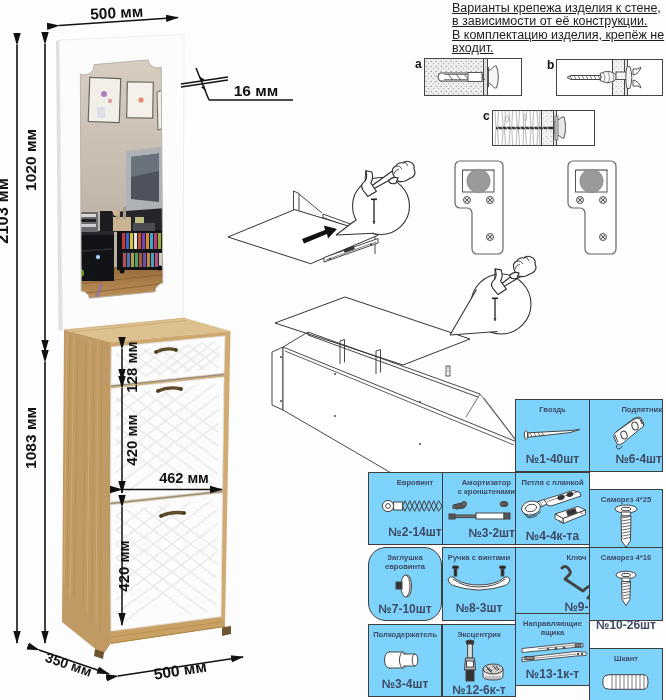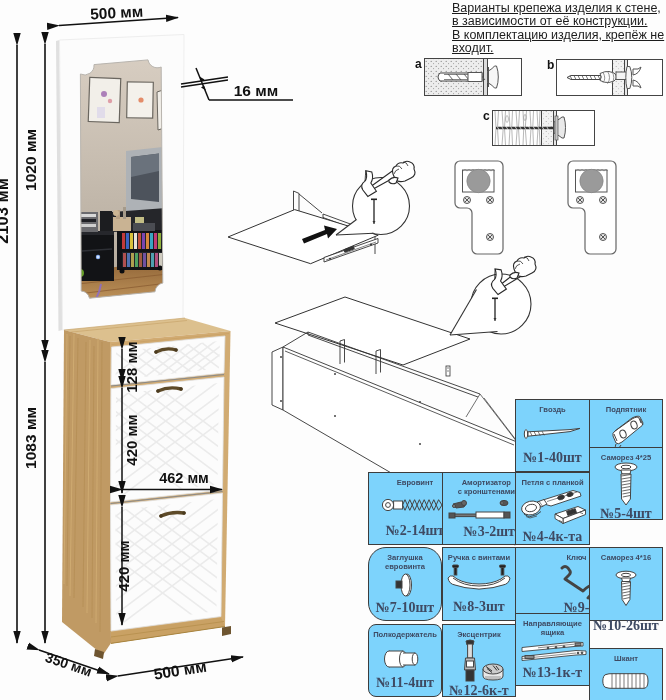--- a/index.html
+++ b/index.html
@@ -2,21 +2,21 @@
 <html><head>
 <meta charset="utf-8">
 <style>
 html,body{margin:0;padding:0;background:#ffffff;}
 #page{position:relative;width:666px;height:700px;background:#fdfdfd;overflow:hidden;
   font-family:"Liberation Sans", sans-serif;}
 .cell{position:absolute;box-sizing:border-box;border:1px solid #3d3d3d;background:#7dd3fc;
   display:flex;flex-direction:column;align-items:center;justify-content:space-between;
   text-align:center;}
 .cell .t{font-size:7.6px;font-weight:bold;color:#3e4a63;line-height:9.3px;padding-top:4.5px;}
-.cell .q{font-size:14px;font-weight:bold;color:#3e4a63;padding-bottom:4.5px;font-family:Liberation Serif, serif;}
+.cell .q{font-size:12px;font-weight:bold;color:#3e4a63;padding-bottom:4.5px;}
 .cell svg{flex:0 0 auto;}
 </style>
 </head>
 <body>
 <div id="page">
 
 <svg width="666" height="700" viewBox="0 0 666 700" style="position:absolute;left:0;top:0">
   <defs>
     <marker id="ah" markerWidth="14" markerHeight="10" refX="12" refY="5" orient="auto" markerUnits="userSpaceOnUse">
       <path d="M0,1.3 L13,5 L0,8.7 z" fill="#111"></path>
@@ -468,21 +468,21 @@
   <svg width="70" height="22" viewBox="0 0 70 22">
     <g stroke="#444" fill="#fff">
       <ellipse cx="8" cy="13" rx="1.7" ry="4.4"></ellipse>
       <polygon points="10,10.8 52,8.6 62,7.4 52,10.6 10,15.2"></polygon>
       <path d="M12,10.7 l2.2,4.3 m1.8,-4.5 l2.2,4.3 m1.8,-4.5 l2.2,4.3 m1.8,-4.5 l2.2,4.3" stroke-width="0.7" fill="none"></path>
     </g>
   </svg>
   <div class="q">№1-40шт</div>
 </div>
 
-<div class="cell" style="left:589px;top:399px;width:74px;height:73px;">
+<div class="cell" style="left:589px;top:399px;width:74px;height:73px;align-items:flex-end;">
   <div class="t">Подпятник</div>
   <svg width="70" height="34" viewBox="0 0 70 34">
     <g stroke="#444" fill="#fff" stroke-width="1">
       <path d="M24,16 L41,3 Q47,0 49,2 L52,8 Q52,11 48,13 L31,27 Q27,30 25,28 L22,21 Q21,18 24,16 z"></path>
       <path d="M24,16 L41,4 Q46,1 48,3 L50,8" fill="none"></path>
       <path d="M23,19 l3,7 M49,4 l3,6" fill="none"></path>
       <ellipse cx="32" cy="19" rx="3" ry="4" transform="rotate(-20 32 19)"></ellipse>
       <ellipse cx="43" cy="10" rx="3" ry="4" transform="rotate(-20 43 10)"></ellipse>
       <path d="M25,29 q-2,3 1,4 q3,0 4,-3" fill="none"></path>
     </g>
@@ -543,21 +543,21 @@
       <polygon points="38,27 61,19.5 68.5,23 46,31.5"></polygon>
       <polygon points="46,31.5 68.5,23 68.5,27.5 46,36.5"></polygon>
       <polygon points="38,27 46,31.5 46,36.5 38,31.5"></polygon>
       <rect x="50" y="23" width="9" height="4.4" fill="#333" transform="rotate(-17 54 25)"></rect>
       <path d="M42,33.5 l3,1.2 M63,25.5 l3,1.2" fill="none" stroke-width="0.7"></path>
     </g>
   </svg>
   <div class="q">№4-4к-та</div>
 </div>
 
-<div class="cell" style="left:589px;top:447px;width:74px;height:73px;">
+<div class="cell" style="left:589px;top:489px;width:74px;height:73px;">
   <div class="t">Саморез 4*25</div>
   <svg width="34" height="44" viewBox="0 0 34 44">
     <g stroke="#444" fill="#fff">
       <ellipse cx="17" cy="5" rx="11" ry="4"></ellipse>
       <ellipse cx="17" cy="5" rx="5" ry="1.8"></ellipse>
       <path d="M12,8 l10,0 -1,4 -8,0 z"></path>
       <path d="M12,12 l10,0 -0.6,25 -4.4,6 -4.4,-6 z"></path>
       <path d="M12.2,14 l9.6,-1.5 m-9.4,4.5 l9.4,-1.5 m-9.2,4.5 l9,-1.5 m-8.8,4.5 l8.8,-1.5 m-8.6,4.5 l8.4,-1.5 m-8.2,4.5 l8.2,-1.5 m-8,4.5 l7.8,-1.5 m-7.4,4.5 l7.2,-1.5" fill="none" stroke-width="0.8"></path>
     </g>
   </svg>
@@ -606,32 +606,32 @@
       <ellipse cx="17" cy="5" rx="10" ry="3.8"></ellipse>
       <ellipse cx="17" cy="5" rx="4.6" ry="1.7"></ellipse>
       <path d="M12.5,8 l9,0 -1,3.5 -7,0 z"></path>
       <path d="M12.5,11.5 l9,0 -0.6,18 -3.9,6 -3.9,-6 z"></path>
       <path d="M12.7,14 l8.6,-1.5 m-8.4,4.5 l8.4,-1.5 m-8.2,4.5 l8,-1.5 m-7.8,4.5 l7.6,-1.5 m-7.4,4.5 l7.2,-1.5 m-6.8,4.5 l6.6,-1.5" fill="none" stroke-width="0.8"></path>
     </g>
   </svg>
   <div class="q">№10-26шт</div>
 </div>
 
-<div class="cell" style="left:368px;top:624px;width:74px;height:73px;border-radius:8px;">
+<div class="cell" style="left:368px;top:624px;width:74px;height:73px;">
   <div class="t">Полкодержатель</div>
   <svg width="52" height="28" viewBox="0 0 52 28">
     <g stroke="#444" fill="#fff">
       <ellipse cx="10" cy="16" rx="4.5" ry="8"></ellipse>
       <path d="M10,8 l14,0 0,16 -14,0" fill="#fff"></path>
       <ellipse cx="24" cy="16" rx="3.5" ry="8"></ellipse>
       <path d="M24,10 l12,0 0,12 -12,0" fill="#fff"></path>
       <ellipse cx="36" cy="16" rx="2.8" ry="6"></ellipse>
     </g>
   </svg>
-  <div class="q">№11-4шт</div>
+  <div class="q">№3-4шт</div>
 </div>
 
 <div class="cell" style="left:442px;top:624px;width:74px;height:73px;text-align:center;">
   <div class="t">Эксцентрик</div>
   <svg width="60" height="44" viewBox="0 0 60 44">
     <g stroke="#444" fill="#fff">
       <path d="M17,2 q4,-2 8,0 l-1,4 -6,0 z" fill="#333"></path>
       <rect x="18.6" y="5" width="4.8" height="14" fill="#ddd"></rect>
       <path d="M16.5,19 l9,0 1,12 -11,0 z" fill="#bbb"></path>
       <rect x="17.5" y="22" width="7" height="6" fill="#fff"></rect>

